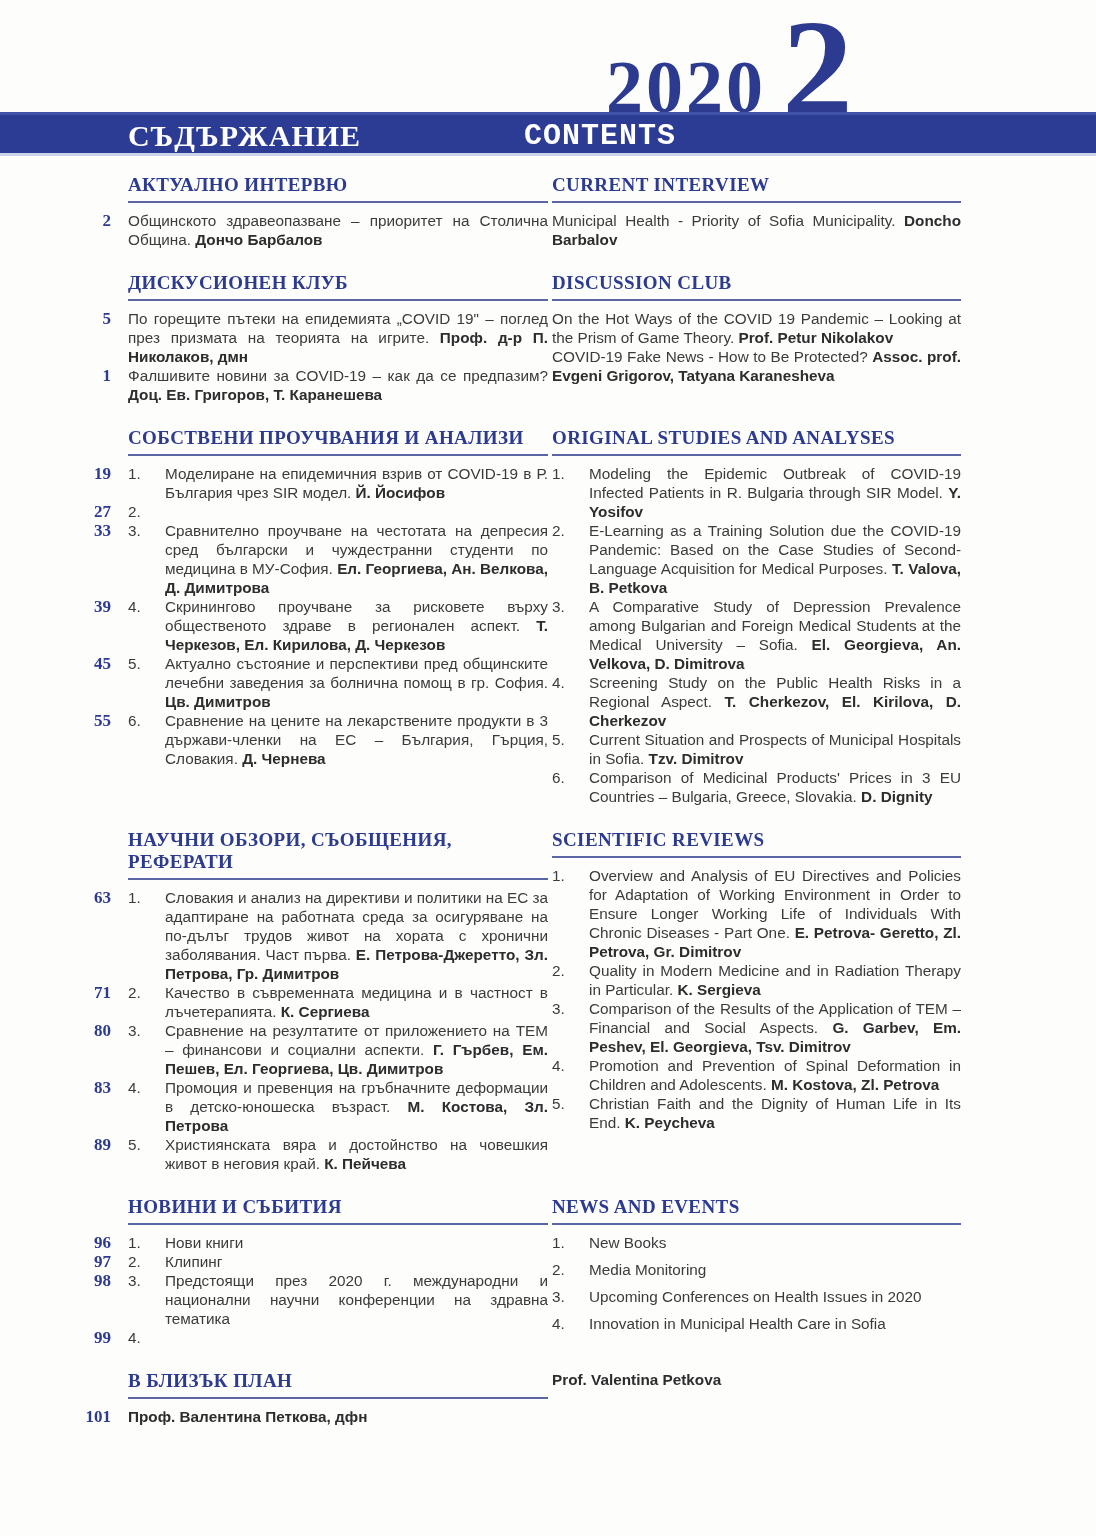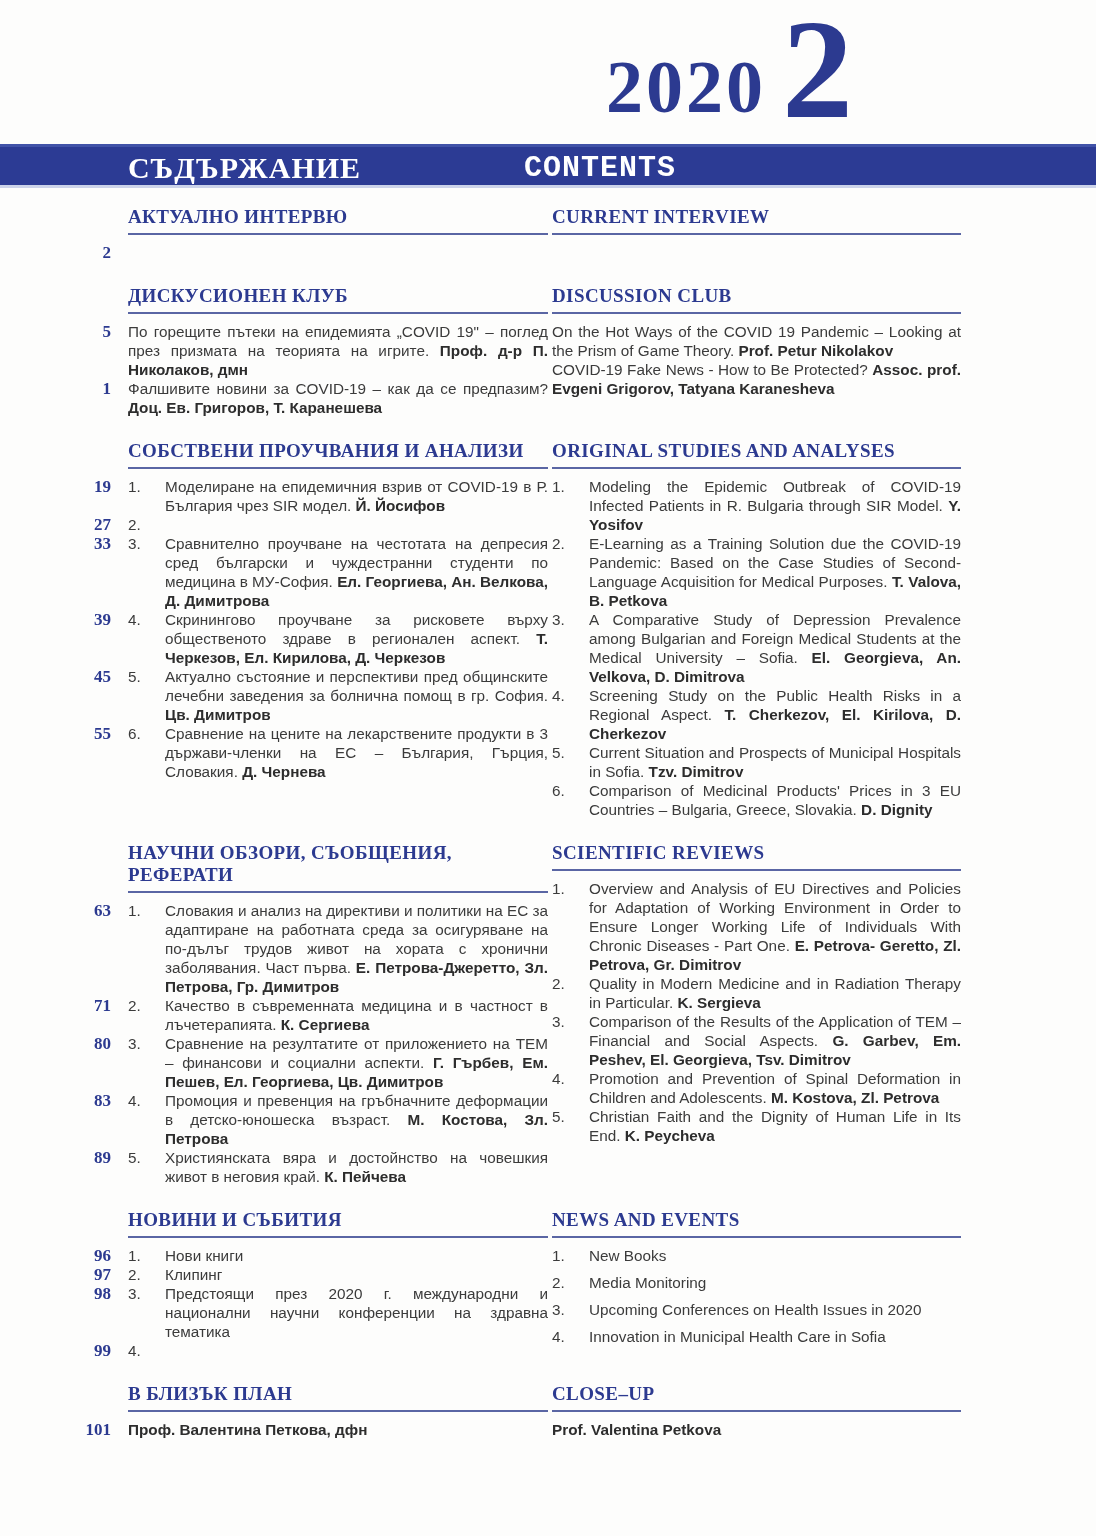--- a/index.html
+++ b/index.html
@@ -3,21 +3,21 @@
 <meta charset="utf-8">
 <style>
   * { margin:0; padding:0; box-sizing:border-box; }
   html,body { width:1096px; }
   body {
     width:1096px; height:1536px;
     background:#fdfdfc;
     font-family:"Liberation Sans", sans-serif;
     position:relative; overflow:hidden;
   }
-  .masthead { position:relative; height:144px; }
+  .masthead { position:relative; height:112px; }
   .year {
     position:absolute; left:606px; top:50px;
     font-family:"Liberation Serif", serif; font-weight:bold;
     font-size:74px; line-height:1; letter-spacing:3px; color:#2c3a90;
   }
   .issue {
     position:absolute; left:782px; top:-2px;
     font-family:"Liberation Serif", serif; font-weight:bold;
     font-size:142px; line-height:1; color:#2c3a90;
   }
@@ -71,25 +71,32 @@
   </div>
 
   <main class="toc" id="toc-root">
   <section class="toc-section">
     <div class="col col-bg">
       <h3 class="sec-title">АКТУАЛНО ИНТЕРВЮ</h3>
       <div class="items">
   <div class="item">
     <span class="pageno">2</span>
 
+    <span class="text"><span class="t">Общинското здравеопазване – приоритет на Столична Община. </span><b class="authors">Дончо Барбалов</b></span>
   </div>
 </div>
     </div>
     <div class="col col-en">
       <h3 class="sec-title">CURRENT INTERVIEW</h3>
+      <div class="items">
+  <div class="item">
+
+    <span class="text"><span class="t">Municipal Health - Priority of Sofia Municipality. </span><b class="authors">Doncho Barbalov</b></span>
+  </div>
+</div>
     </div>
   </section>
 
   <section class="toc-section">
     <div class="col col-bg">
       <h3 class="sec-title">ДИСКУСИОНЕН КЛУБ</h3>
       <div class="items">
   <div class="item">
     <span class="pageno">5</span>
 
@@ -335,21 +342,20 @@
       <h3 class="sec-title">В БЛИЗЪК ПЛАН</h3>
       <div class="items">
   <div class="item">
     <span class="pageno">101</span>
 
     <span class="text"><span class="t"></span><b class="authors">Проф. Валентина Петкова, дфн</b></span>
   </div>
 </div>
     </div>
     <div class="col col-en">
-      <h3 class="sec-title">CLOSE–UP</h3>
       <div class="items">
   <div class="item">
 
     <span class="text"><span class="t"></span><b class="authors">Prof. Valentina Petkova</b></span>
   </div>
 </div>
     </div>
   </section>
 </main>
 </div>

